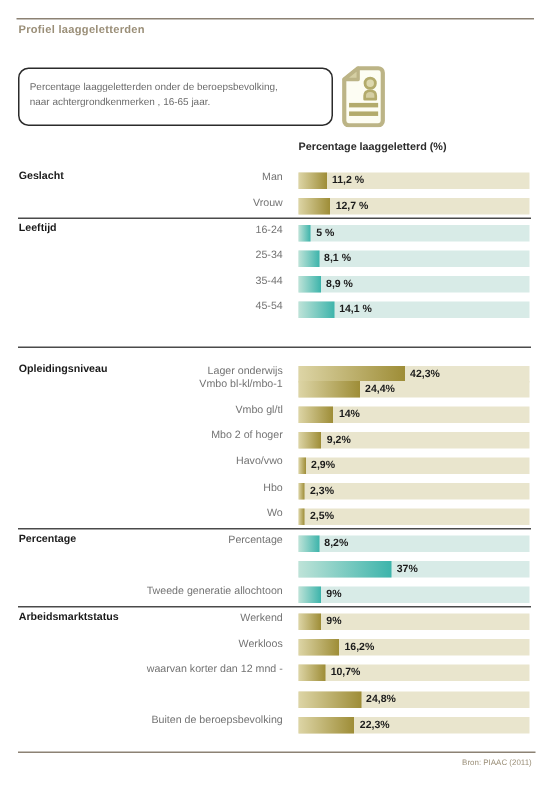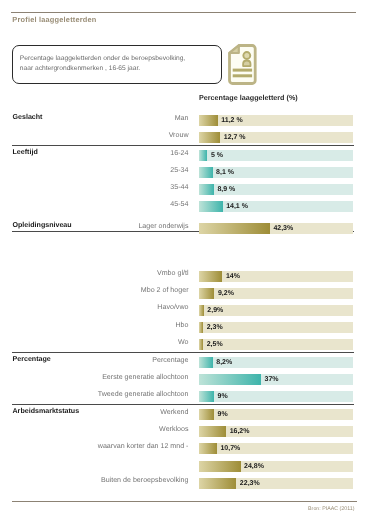--- a/index.html
+++ b/index.html
@@ -82,27 +82,34 @@
         <div class="val" style="left:217.42px">8,9 %</div>
       </div>
       <div class="row" style="top:201.40px">
         <div class="cat">45-54</div>
         <div class="track" style="background:#d8ebe7">
           <div class="fill" style="width:23.63px;background:linear-gradient(to right,#bee3d8,#3db4ab)"></div>
         </div>
         <div class="val" style="left:226.13px">14,1 %</div>
       </div>
       <div class="seprule" style="top:231.44px"></div>
-      <div class="row" style="top:223px">
+      <div class="row" style="top:244px">
         <div class="sect">Opleidingsniveau</div>
         <div class="cat">Lager onderwijs</div>
         <div class="track" style="background:#e9e5cd">
           <div class="fill" style="width:70.89px;background:linear-gradient(to right,#ddd5a6,#9e8d37)"></div>
         </div>
         <div class="val" style="left:273.39px">42,3%</div>
+      </div>
+      <div class="row" style="top:253.56px">
+        <div class="cat">Vmbo bl-kl/mbo-1</div>
+        <div class="track" style="background:#e9e5cd">
+          <div class="fill" style="width:40.89px;background:linear-gradient(to right,#ddd5a6,#9e8d37)"></div>
+        </div>
+        <div class="val" style="left:243.39px">24,4%</div>
       </div>
       <div class="row" style="top:270.68px">
         <div class="cat">Vmbo gl/tl</div>
         <div class="track" style="background:#e9e5cd">
           <div class="fill" style="width:23.46px;background:linear-gradient(to right,#ddd5a6,#9e8d37)"></div>
         </div>
         <div class="val" style="left:225.96px">14%</div>
       </div>
       <div class="row" style="top:287.80px">
         <div class="cat">Mbo 2 of hoger</div>
@@ -135,21 +142,20 @@
       <div class="seprule" style="top:352.08px"></div>
       <div class="row" style="top:357.08px">
         <div class="sect">Percentage</div>
         <div class="cat">Percentage</div>
         <div class="track" style="background:#d8ebe7">
           <div class="fill" style="width:13.74px;background:linear-gradient(to right,#bee3d8,#3db4ab)"></div>
         </div>
         <div class="val" style="left:216.24px">8,2%</div>
       </div>
       <div class="row" style="top:374.20px">
-        <div class="cat">Eerste generatie allochtoon</div>
         <div class="track" style="background:#d8ebe7">
           <div class="fill" style="width:62.01px;background:linear-gradient(to right,#bee3d8,#3db4ab)"></div>
         </div>
         <div class="val" style="left:264.51px">37%</div>
       </div>
       <div class="row" style="top:391.32px">
         <div class="cat">Tweede generatie allochtoon</div>
         <div class="track" style="background:#d8ebe7">
           <div class="fill" style="width:15.08px;background:linear-gradient(to right,#bee3d8,#3db4ab)"></div>
         </div>

